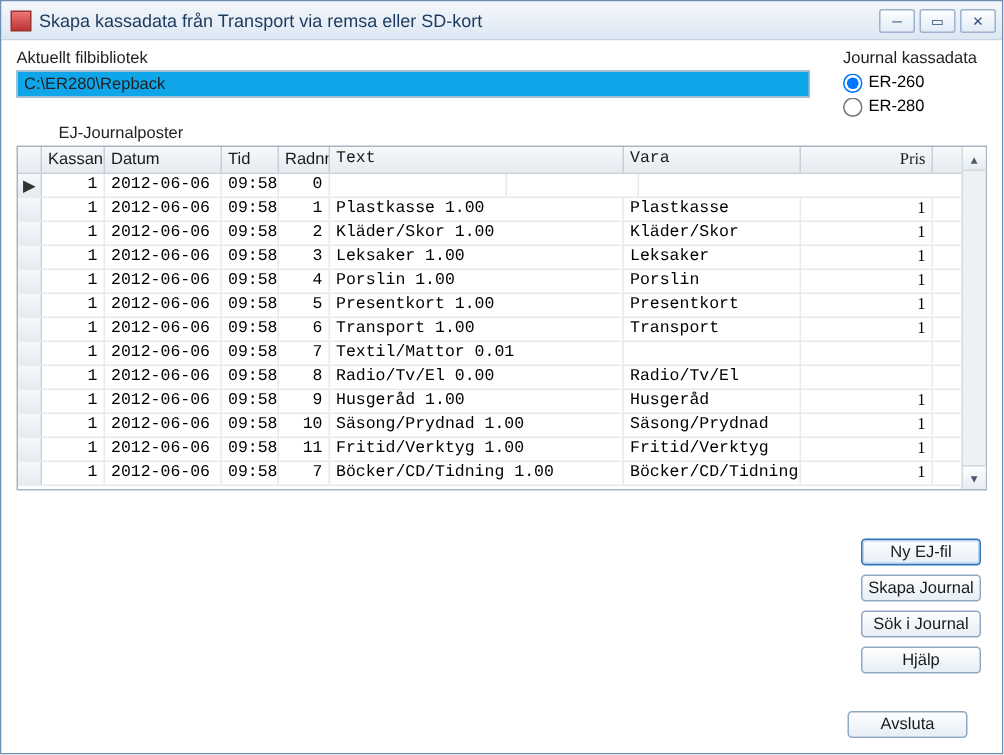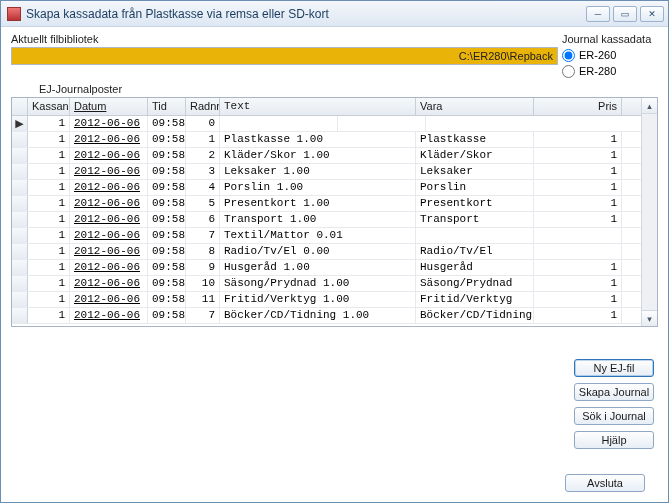--- a/index.html
+++ b/index.html
@@ -53,33 +53,32 @@
     flex: 1;
     padding: 6px 10px 8px 10px;
     display: flex;
     flex-direction: column;
     position: relative;
     background: #fff;
   }
   .toprow {
     display: flex;
     align-items: flex-start;
-    gap: 4px;
+    gap: 22px;
   }
   .pathblock { flex: 1; }
   .label { color: #222; margin-bottom: 2px; }
   .pathinput {
     width: 100%;
     height: 18px;
     border: 1px solid #aeb9c8;
-    background: #eab308;
+    background: #0ea5e9;
     padding: 1px 4px;
     font-size: 11px;
     color: #222;
-    text-align: right;
   }
   .radio-group {
     width: 96px;
     font-size: 11px;
   }
   .radio-group .label { margin-bottom: 2px; }
   .radio-row { display: flex; align-items: center; gap: 4px; height: 16px; }
   .radio-row input { margin: 0; }
   .subtitle { margin-top: 4px; color: #222; padding-left: 28px; }
   .grid-wrap {
@@ -126,26 +125,26 @@
   }
   .gc.selector {
     width: 16px;
     padding: 0;
     background: linear-gradient(#f6f8fa,#e6ebf1);
     border-right: 1px solid #c7cfda;
     display: flex; align-items:center; justify-content:center;
     color:#333; font-family: "Segoe UI", sans-serif;
   }
   .c-kassanr { width: 42px; text-align: right; }
-  .c-datum   { width: 78px; text-decoration: underline; }
+  .c-datum   { width: 78px; }
   .c-tid     { width: 38px; }
   .c-radnr   { width: 34px; text-align: right; }
   .c-text    { width: 196px; font-family: Liberation Mono, monospace; }
-  .c-vara    { width: 118px; }
-  .c-pris    { width: 88px; text-align: right; }
+  .c-vara    { width: 118px; font-family: Liberation Mono, monospace; }
+  .c-pris    { width: 88px; text-align: right; font-family: Liberation Serif, serif; }
   .vscroll {
     width: 16px;
     background: #eef0f3;
     border-left: 1px solid #d2d8e0;
     display: flex; flex-direction: column;
   }
   .vscroll .arrow {
     height: 16px;
     background: linear-gradient(#fdfdfe,#e7ecf2);
     border-bottom: 1px solid #d2d8e0;
@@ -182,21 +181,21 @@
     right: 23px;
     bottom: 10px;
   }
 </style>
 </head>
 <body>
 
 <div class="window">
   <div class="titlebar">
     <div class="title-icon"></div>
-    <div class="title-text">Skapa kassadata från Plastkasse via remsa eller SD-kort</div>
+    <div class="title-text">Skapa kassadata från Transport via remsa eller SD-kort</div>
     <div class="title-btns">
       <div class="title-btn">─</div>
       <div class="title-btn">▭</div>
       <div class="title-btn">✕</div>
     </div>
   </div>
 
   <div class="client">
     <div class="toprow">
       <div class="pathblock">

